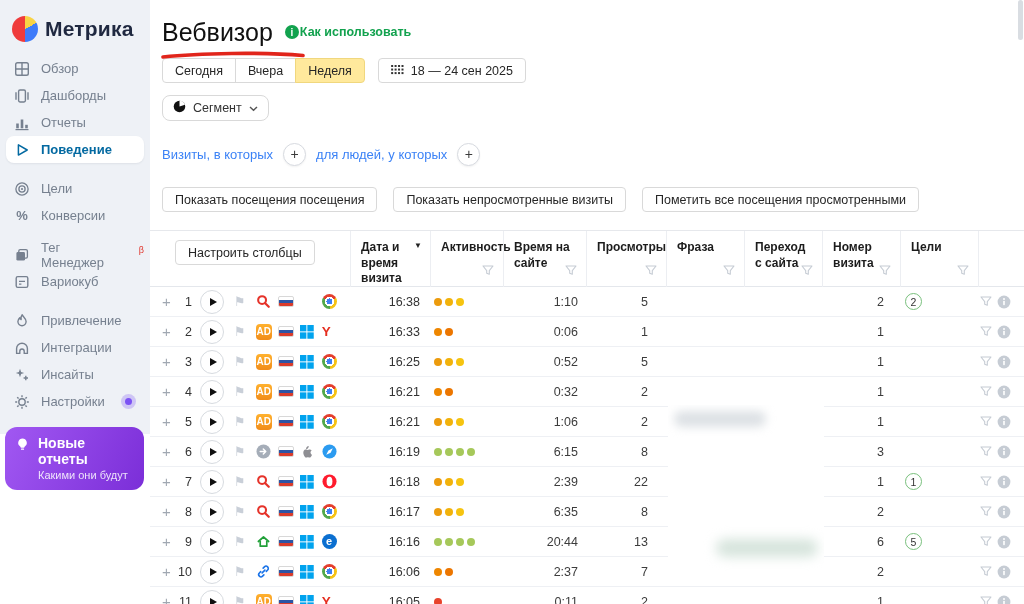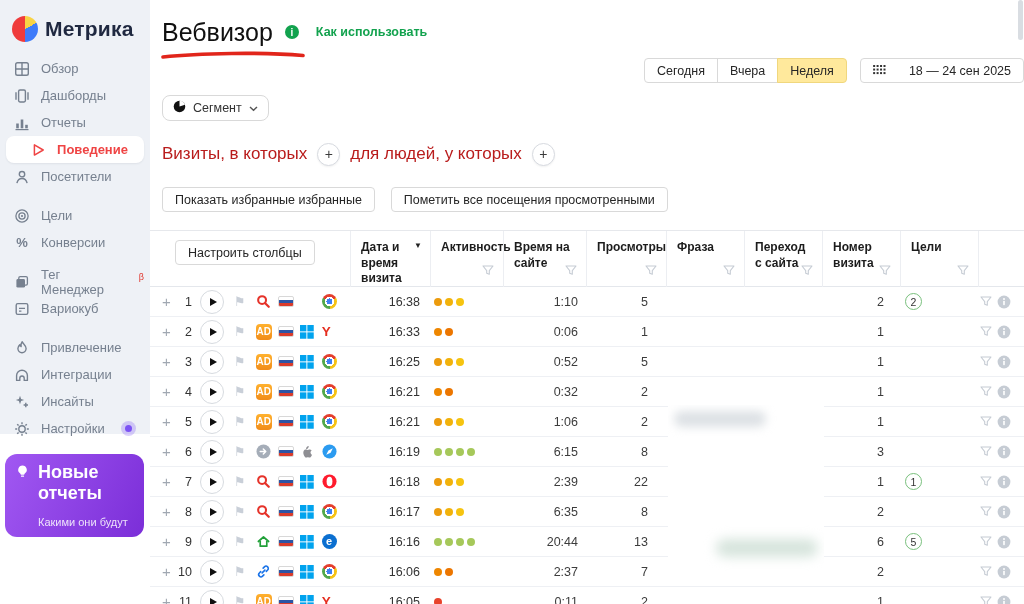--- a/index.html
+++ b/index.html
@@ -10,63 +10,63 @@
   
   .sidebar{width:150px;min-width:150px;background:#eef1f6;box-sizing:border-box;
            padding-top:8px;position:relative;}
   .logo{display:flex;align-items:center;gap:7px;padding:8px 0 13px 12px;cursor:pointer;}
   .logo-mark{width:26px;height:26px;border-radius:50%;
     background:conic-gradient(#f8d345 0 62deg,#3e7bfa 62deg 182deg,#ef3b3b 182deg 360deg);}
   .logo-text{font-size:21px;font-weight:700;color:#1f2840;letter-spacing:.2px;}
   .nav-group{margin-bottom:12px;}
   .nav-item{display:flex;align-items:center;gap:11px;height:27px;margin:0 6px;
             padding-left:8px;border-radius:8px;color:#76808f;font-size:13px;cursor:pointer;}
-  .nav-item.sel{background:#fff;color:#ef4444;font-weight:700;
-            box-shadow:0 1px 2px rgba(40,50,70,.08);justify-content:center;}
+  .nav-item.sel{background:#fff;color:#0369a1;font-weight:700;
+            box-shadow:0 1px 2px rgba(40,50,70,.08);}
   .nav-ic{width:16px;height:16px;display:flex;align-items:center;justify-content:center;flex:none;}
   .nav-ic svg{width:16px;height:16px;}
   .pct::before{content:"%";font-weight:700;font-size:13px;}
   .nav-badge{color:#e0342b;font-size:9px;margin-left:2px;transform:translateY(-5px);}
   .ndot{margin-left:auto;margin-right:8px;width:15px;height:15px;border-radius:50%;
         background:rgba(124,82,244,.28);display:flex;align-items:center;justify-content:center;}
   .ndot-in{width:7px;height:7px;border-radius:50%;background:#7c52f4;}
   .promo{margin:8px 6px 0 5px;background:linear-gradient(115deg,#a158f2,#7b2ed8);
          border-radius:12px;padding:8px 10px 9px;display:flex;gap:8px;align-items:flex-start;cursor:pointer;}
   .bulb{margin-top:2px;}
-  .promo-title{color:#fff;font-size:18px;font-weight:700;margin-bottom:12px;}
+  .promo-title{color:#fff;font-size:14px;font-weight:700;margin-bottom:2px;}
   .promo-sub{color:rgba(255,255,255,.85);font-size:11px;}
 
   
   .main{flex:1;position:relative;padding-top:14px;box-sizing:border-box;}
   .pad{margin-left:12px;}
   .title-row{display:flex;align-items:center;gap:12px;height:36px;}
   .page-title{font-size:25px;font-weight:500;color:#101010;margin:0;position:relative;}
   .title-underline{position:absolute;left:-2px;top:33px;}
-  .help{display:flex;align-items:center;gap:17px;cursor:pointer;}
+  .help{display:flex;align-items:center;gap:1px;cursor:pointer;}
   .help-i{width:14px;height:14px;border-radius:50%;background:#12a24e;color:#fff;
           display:flex;align-items:center;justify-content:center;font-size:10px;font-weight:700;}
   .help-i::before{content:"i";}
   .help-label{color:#12a24e;font-size:12.5px;font-weight:700;}
 
   .btn{border:1px solid #d9d9d9;background:#fff;font-size:12.5px;color:#262626;
        padding:4px 12px;cursor:pointer;font-family:inherit;box-sizing:border-box;height:25px;}
-  .tabs-row{display:flex;align-items:center;margin-top:8px;justify-content:flex-end;}
+  .tabs-row{display:flex;align-items:center;margin-top:8px;}
   .tab-group{display:flex;}
   .tab{margin-left:-1px;}
   .tab:first-child{border-radius:4px 0 0 4px;margin-left:0;}
   .tab:last-child{border-radius:0 4px 4px 0;}
   .tab-sel{background:#ffe99c;border-color:#f0d77e;position:relative;z-index:1;}
-  .date-btn{border-radius:4px;display:flex;align-items:center;gap:23px;margin-left:13px;}
+  .date-btn{border-radius:4px;display:flex;align-items:center;gap:7px;margin-left:13px;}
 
   .seg-row{margin-top:12px;}
   .seg-btn{display:inline-flex;align-items:center;gap:7px;border:1px solid #d9d9d9;
            border-radius:8px;padding:4px 10px;font-size:12.5px;background:#fff;cursor:pointer;height:26px;box-sizing:border-box;}
 
   .filters-row{margin-top:20px;display:flex;align-items:center;gap:10px;height:26px;}
-  .filter-label{color:#b91c1c;font-size:17px;}
+  .filter-label{color:#3b82f6;font-size:13px;}
   .plus-circle{width:23px;height:23px;border-radius:50%;border:1px solid #d7dae0;background:#fff;
                display:flex;align-items:center;justify-content:center;color:#3a3a3a;
                font-size:14px;cursor:pointer;box-shadow:0 1px 2px rgba(0,0,0,.05);}
   .plus-circle::before{content:"+";}
 
   .actions-row{margin-top:20px;display:flex;gap:16px;}
   .action-btn{border-radius:4px;}
 
   
   .table{margin-top:18px;border-top:1px solid #e6e8ec;position:relative;
@@ -173,31 +173,20 @@
             <span class="nav-label">Отчеты</span>
           </div>
           <div class="nav-item sel">
             <span class="nav-ic">
               <svg viewBox="0 0 16 16">
                 <path d="M4.4 2.9v10.2L13.2 8Z" fill="none" stroke="currentColor" stroke-width="1.5" stroke-linejoin="round"></path>
               </svg>
             </span>
             <span class="nav-label">Поведение</span>
           </div>
-          <div class="nav-item">
-            <span class="nav-ic">
-              <svg viewBox="0 0 16 16">
-                <g fill="none" stroke="currentColor" stroke-width="1.4">
-                  <circle cx="8" cy="5.2" r="2.7"></circle>
-                  <path d="M2.9 14.2c.7-3.1 2.7-4.7 5.1-4.7s4.4 1.6 5.1 4.7"></path>
-                </g>
-              </svg>
-            </span>
-            <span class="nav-label">Посетители</span>
-          </div>
         </div>
         <div class="nav-group">
           <div class="nav-item">
             <span class="nav-ic">
               <svg viewBox="0 0 16 16">
                 <g fill="none" stroke="currentColor" stroke-width="1.3">
                   <circle cx="8" cy="8" r="6.1"></circle>
                   <circle cx="8" cy="8" r="3.1"></circle>
                 </g>
                 <circle cx="8" cy="8" r="1.1" fill="currentColor"></circle>
@@ -349,21 +338,22 @@
     </div>
 
     <div class="filters-row pad">
       <span class="filter-label">Визиты, в которых</span>
       <button class="plus-circle"></button>
       <span class="filter-label">для людей, у которых</span>
       <button class="plus-circle"></button>
     </div>
 
     <div class="actions-row pad" id="actions-row">
-        <button class="btn action-btn">Показать избранные избранные</button>
+        <button class="btn action-btn">Показать посещения посещения</button>
+        <button class="btn action-btn">Показать непросмотренные визиты</button>
         <button class="btn action-btn">Пометить все посещения просмотренными</button>
       </div>
 
     <div class="table">
       <div class="thead" id="thead">
         <div class="th th-config">
           <button class="btn config-btn">Настроить столбцы</button>
         </div>
       <div class="th"><span class="th-label">Дата и время визита</span><span class="sortmark"></span></div>
           <div class="th"><span class="th-label">Активность</span><span class="funnel"><svg viewBox="0 0 12 11" width="12" height="11">

